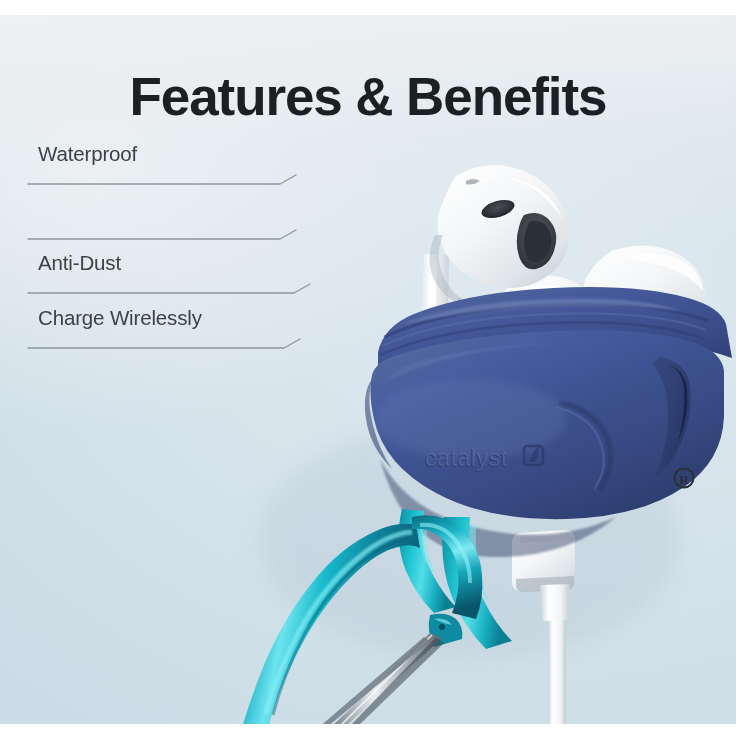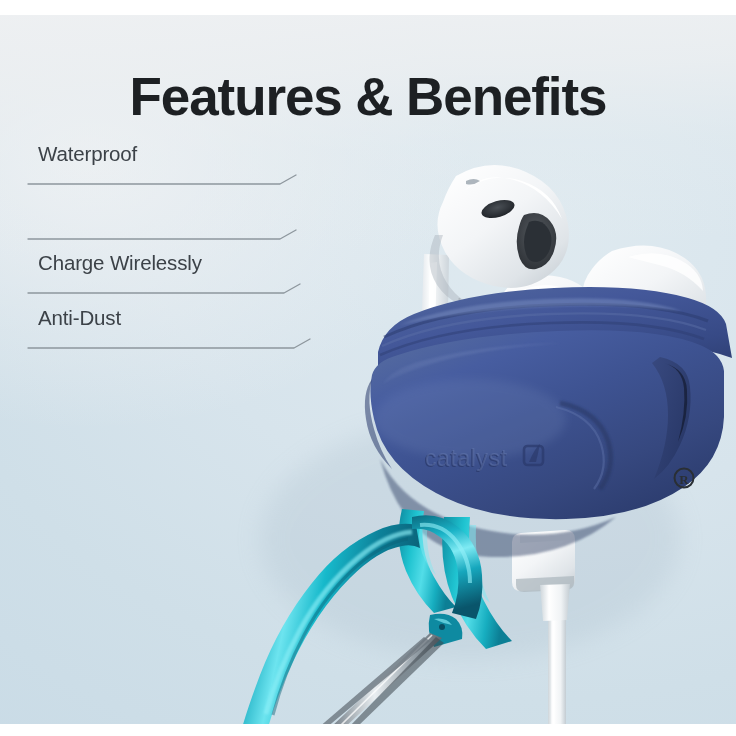--- a/index.html
+++ b/index.html
@@ -333,35 +333,35 @@
 
       <div class="feat">
         <div class="feat-rule">
           <svg width="300" height="12" viewBox="0 0 300 12">
             <path d="M0 9 L252 9 L268 0" fill="none" stroke="#8d969d" stroke-width="1.3" stroke-linecap="round" stroke-linejoin="round"></path>
           </svg>
         </div>
       </div>
 
       <div class="feat">
+        <div class="feat-label">Anti-Dust</div>
+        <div class="feat-rule">
+          <svg width="300" height="12" viewBox="0 0 300 12">
+            <path d="M0 9 L266 9 L282 0" fill="none" stroke="#8d969d" stroke-width="1.3" stroke-linecap="round" stroke-linejoin="round"></path>
+          </svg>
+        </div>
+      </div>
+
+      <div class="feat">
         <div class="feat-label">Charge Wirelessly</div>
         <div class="feat-rule">
           <svg width="300" height="12" viewBox="0 0 300 12">
             <path d="M0 9 L256 9 L272 0" fill="none" stroke="#8d969d" stroke-width="1.3" stroke-linecap="round" stroke-linejoin="round"></path>
           </svg>
         </div>
       </div>
 
-      <div class="feat">
-        <div class="feat-label">Anti-Dust</div>
-        <div class="feat-rule">
-          <svg width="300" height="12" viewBox="0 0 300 12">
-            <path d="M0 9 L266 9 L282 0" fill="none" stroke="#8d969d" stroke-width="1.3" stroke-linecap="round" stroke-linejoin="round"></path>
-          </svg>
-        </div>
-      </div>
-
 
 
     </div>
 
   </div>
 </div>
 
 </body></html>

